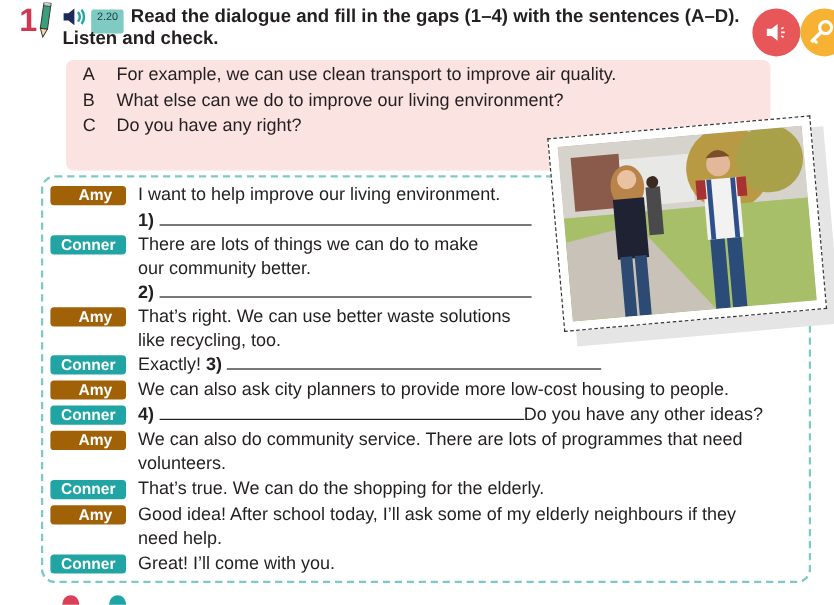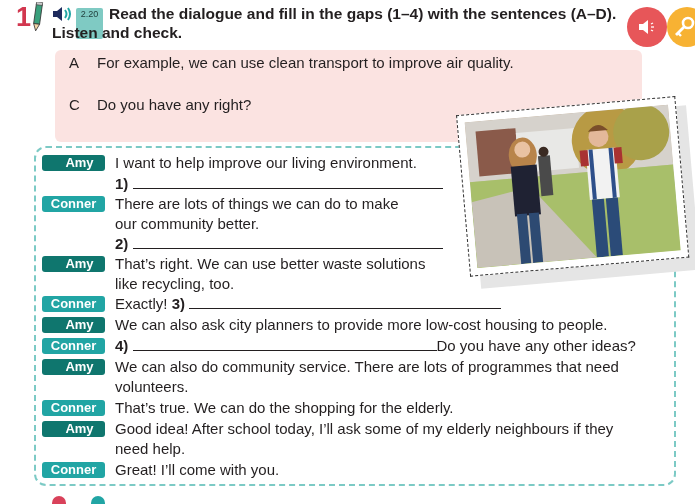--- a/index.html
+++ b/index.html
@@ -2,39 +2,39 @@
 <html><head>
 <meta charset="utf-8">
 <style>
   * { box-sizing: border-box; margin: 0; padding: 0; }
   html, body { width: 695px; height: 504px; background: #ffffff; overflow: hidden; }
   body { position: relative; font-family: "DejaVu Sans", sans-serif; color: #231f20; }
 
   .ex-num { position: absolute; left: 16px; top: 2px; font-family: "Liberation Sans", sans-serif; font-weight: bold; font-size: 27px; color: #d2374f; line-height: 30px; }
   .pencil-icon { position: absolute; left: 32px; top: 2px; width: 12px; height: 30px; }
   .speaker-small { position: absolute; left: 52px; top: 6px; width: 22px; height: 16px; }
-  .track-badge { position: absolute; left: 76px; top: 8px; width: 27px; height: 31px; background: #7fcac3; border-radius: 2px; color: #1e3b39; font-family: "Liberation Sans", sans-serif; font-size: 9px; line-height: 13px; text-align: center; }
+  .track-badge { position: absolute; left: 76px; top: 8px; width: 27px; height: 20px; background: #7fcac3; border-radius: 2px; color: #1e3b39; font-family: "Liberation Sans", sans-serif; font-size: 9px; line-height: 13px; text-align: center; }
   .instr-1 { position: absolute; left: 109px; top: 4px; font-family: "Liberation Sans", sans-serif; font-weight: bold; font-size: 15.5px; white-space: nowrap; line-height: 20px; }
   .instr-2 { position: absolute; left: 52px; top: 23px; font-family: "Liberation Sans", sans-serif; font-weight: bold; font-size: 15.5px; white-space: nowrap; line-height: 20px; }
 
   .btn-audio { position: absolute; left: 627px; top: 7px; width: 40px; height: 40px; border-radius: 50%; background: #e75659; display: flex; align-items: center; justify-content: center; cursor: pointer; }
   .btn-key { position: absolute; left: 667px; top: 7px; width: 40px; height: 40px; border-radius: 50%; background: #f7b233; display: flex; align-items: center; justify-content: flex-start; padding-left: 6px; cursor: pointer; }
 
   .options-box { position: absolute; left: 55px; top: 50px; width: 587px; height: 92px; background: #fbe3e1; border-radius: 6px; }
   .opt { position: absolute; left: 14px; font-family: "Liberation Sans", sans-serif; font-size: 15px; line-height: 20px; white-space: nowrap; }
   .opt .letter { display: inline-block; width: 28px; font-weight: normal; }
 
   .dialogue-box { position: absolute; left: 34px; top: 146px; width: 642px; height: 340px; border: 2px dashed #7ccac5; border-radius: 12px; }
 
   .photo-wrap { position: absolute; left: 463px; top: 105px; width: 228px; height: 170px; transform: rotate(-5deg); transform-origin: center; }
   .photo-shadow { position: absolute; left: 10px; top: 10px; width: 220px; height: 165px; background: #e5e5e5; }
   .photo-frame { position: absolute; left: 0; top: 0; width: 220px; height: 162px; background: #ffffff; border: 1.5px dashed #333; padding: 7px; }
   .photo { width: 100%; height: 100%; position: relative; overflow: hidden; background: linear-gradient(180deg, #c6b8a6 0%, #d0c6b4 35%, #9fb872 55%, #b6c97a 100%); }
   .tag { position: absolute; width: 63px; height: 16px; border-radius: 3px; color: #fff; font-family: "Liberation Sans", sans-serif; font-weight: bold; font-size: 13px; line-height: 16px; text-align: center; }
-  .tag.amy { background: #0f766e; padding-left: 12px; }
+  .tag.amy { background: #a16207; padding-left: 12px; }
   .tag.conner { background: #21a5a4; }
   .line { position: absolute; left: 115px; white-space: nowrap; font-family: "Liberation Sans", sans-serif; font-size: 15px; line-height: 20px; }
   .blank-num { font-weight: bold; }
   .blank { display: inline-block; border-bottom: 1.2px solid #231f20; height: 14px; vertical-align: baseline; }
 
   .dot-red { position: absolute; left: 52px; top: 496px; width: 14px; height: 14px; border-radius: 50%; background: #d9415a; }
   .dot-teal { position: absolute; left: 91px; top: 496px; width: 14px; height: 14px; border-radius: 50%; background: #21a5a4; }
 </style>
 </head>
 <body>
@@ -65,20 +65,21 @@
 <div class="btn-key">
   <svg width="24" height="24" viewBox="0 0 24 24">
     <circle cx="15" cy="8" r="5" fill="none" stroke="#fff" stroke-width="2.6"></circle>
     <line x1="11.5" y1="11.5" x2="3" y2="20" stroke="#fff" stroke-width="2.8"></line>
     <line x1="5" y1="18" x2="8" y2="21" stroke="#fff" stroke-width="2.4"></line>
   </svg>
 </div>
 
 <div class="options-box">
   <div class="opt" style="top:3px"><span class="letter">A</span><span>For example, we can use clean transport to improve air quality.</span></div>
+  <div class="opt" style="top:24px"><span class="letter">B</span><span>What else can we do to improve our living environment?</span></div>
   <div class="opt" style="top:45px"><span class="letter">C</span><span>Do you have any right?</span></div>
 </div>
 
 <div class="dialogue-box"></div>
 
 <div class="photo-wrap">
   <div class="photo-shadow"></div>
   <div class="photo-frame">
     <div class="photo">
       <svg width="204" height="146" viewBox="0 0 204 146">

